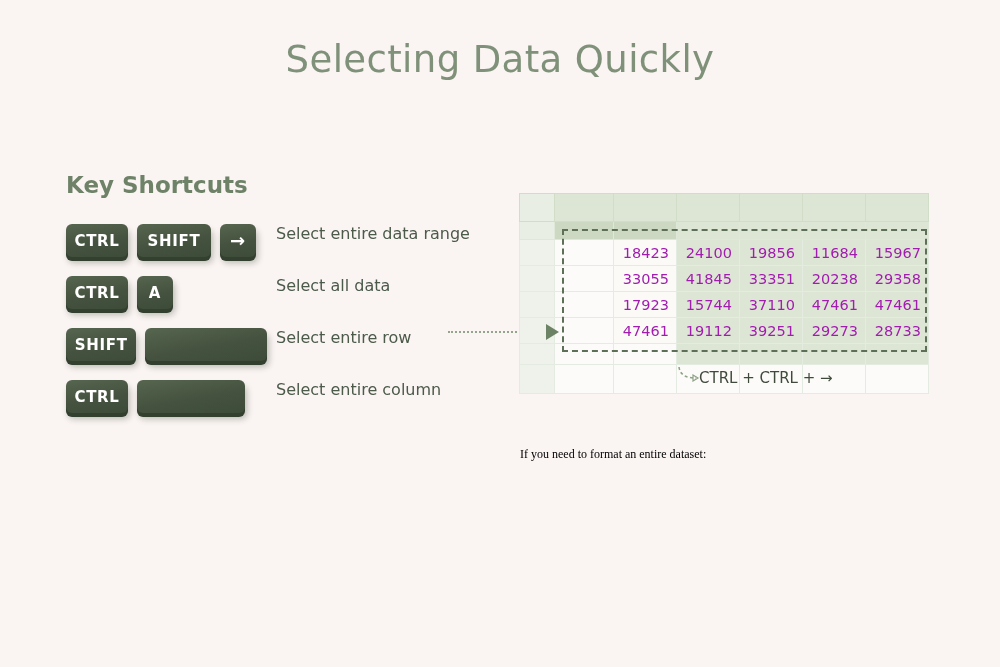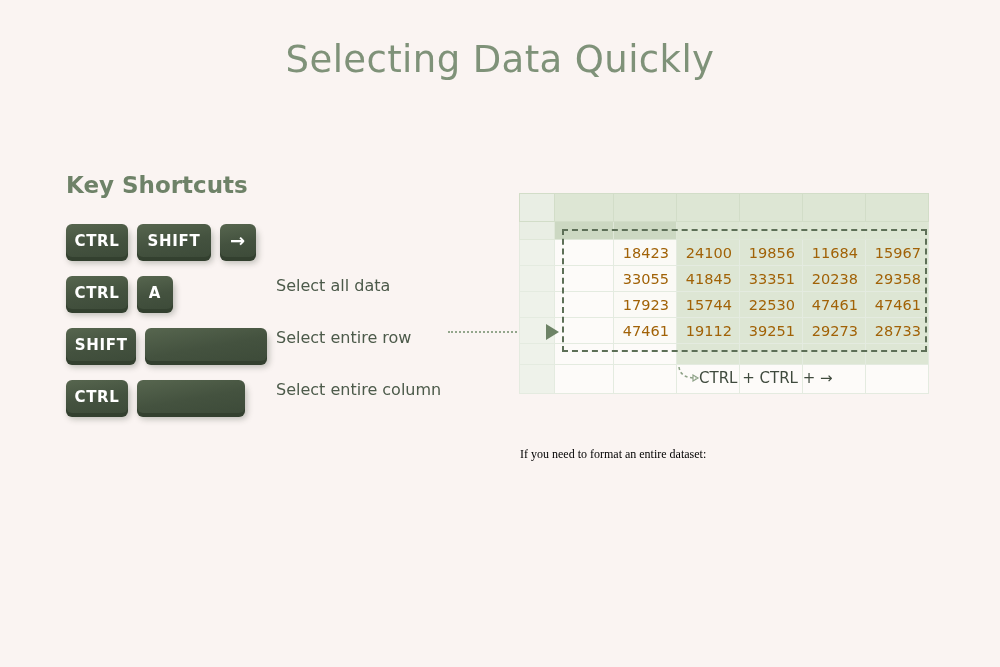--- a/index.html
+++ b/index.html
@@ -113,21 +113,21 @@
     width: 410px;
     border-collapse: collapse;
     table-layout: fixed;
     font-family: "DejaVu Sans", sans-serif;
   }
   .sheet td {
     border: 1px solid #e4ebe0;
     height: 25px;
     padding: 0 7px;
     font-size: 14.5px;
-    color: #a16207;
+    color: #a21caf;
     text-align: right;
     background: #fdfbf9;
     overflow: hidden;
     white-space: nowrap;
   }
   .sheet td.rowhead {
     width: 34px;
     background: #eef2ea;
     padding: 0;
   }
@@ -245,20 +245,21 @@
 
 <div class="left-col">
   <h2 class="section-heading">Key Shortcuts</h2>
 
   <div class="shortcut-row">
     <div class="keys">
       <div class="keycap k-ctrl">CTRL</div>
       <div class="keycap k-shift">SHIFT</div>
       <div class="keycap k-arrow">→</div>
     </div>
+    <div class="shortcut-desc">Select entire data range</div>
   </div>
 
   <div class="shortcut-row">
     <div class="keys">
       <div class="keycap k-ctrl">CTRL</div>
       <div class="keycap k-a">A</div>
     </div>
     <div class="shortcut-desc">Select all data</div>
   </div>
 
@@ -318,21 +319,21 @@
     <td class="data-tint">41845</td>
     <td class="data-tint">33351</td>
     <td class="data-tint">20238</td>
     <td class="data-tint">29358</td>
   </tr>
   <tr>
     <td class="rowhead"></td>
     <td class="col-b"></td>
     <td class="data-first">17923</td>
     <td class="data-tint">15744</td>
-    <td class="data-tint">22530</td>
+    <td class="data-tint">37110</td>
     <td class="data-tint">47461</td>
     <td class="data-tint">47461</td>
   </tr>
   <tr>
     <td class="rowhead"></td>
     <td class="col-b"></td>
     <td class="data-first">47461</td>
     <td class="data-tint">19112</td>
     <td class="data-tint">39251</td>
     <td class="data-tint">29273</td>

